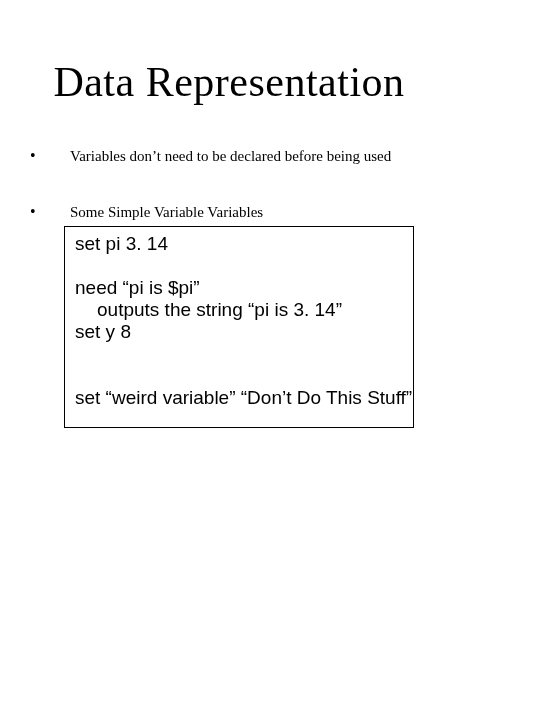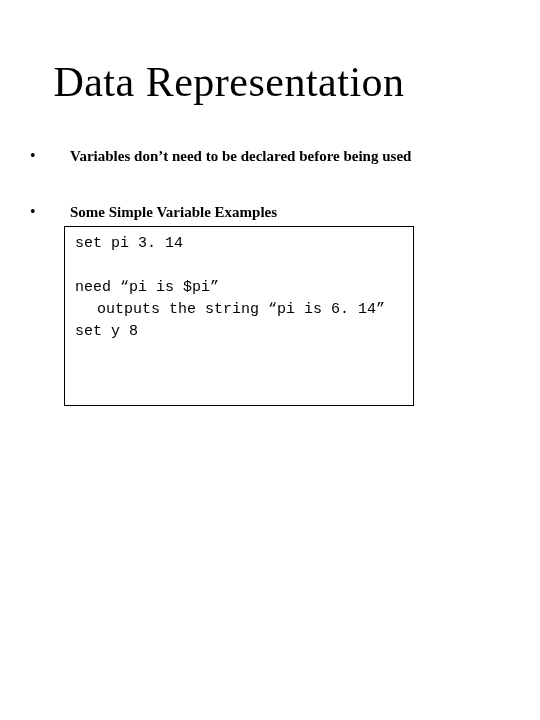--- a/index.html
+++ b/index.html
@@ -36,30 +36,30 @@
   .bullet-dot {
     width: 40px;
     flex: 0 0 40px;
     text-align: left;
     font-size: 16px;
     line-height: 20px;
     padding-left: 6px;
   }
   .bullet-text {
     font-size: 15px;
-    font-weight: bold;
+    font-weight: normal;
     line-height: 20px;
   }
   .code-box {
     margin-left: 40px;
     margin-right: 20px;
     border: 1px solid #000;
     padding: 6px 10px 18px 10px;
-    font-family: Liberation Mono, monospace;
-    font-size: 15px;
+    font-family: Liberation Sans, sans-serif;
+    font-size: 19px;
     line-height: 22px;
   }
   .code-line {
     white-space: pre;
   }
   .code-blank {
     height: 22px;
   }
   .code-big-gap {
     height: 44px;
@@ -75,25 +75,26 @@
 
   <div class="title">Data Representation</div>
 
   <div class="bullet-row">
     <div class="bullet-dot">•</div>
     <div class="bullet-text">Variables don’t need to be declared before being used</div>
   </div>
 
   <div class="bullet-row tight">
     <div class="bullet-dot">•</div>
-    <div class="bullet-text">Some Simple Variable Examples</div>
+    <div class="bullet-text">Some Simple Variable Variables</div>
   </div>
 
   <div class="code-box">
     <div class="code-line">set pi 3. 14</div>
     <div class="code-blank"></div>
     <div class="code-line">need “pi is $pi”</div>
-    <div class="code-line code-indent">outputs the string “pi is 6. 14”</div>
+    <div class="code-line code-indent">outputs the string “pi is 3. 14”</div>
     <div class="code-line">set y 8</div>
     <div class="code-big-gap"></div>
+    <div class="code-line">set “weird variable” “Don’t Do This Stuff”</div>
   </div>
 
 </div>
 
 </body></html>

